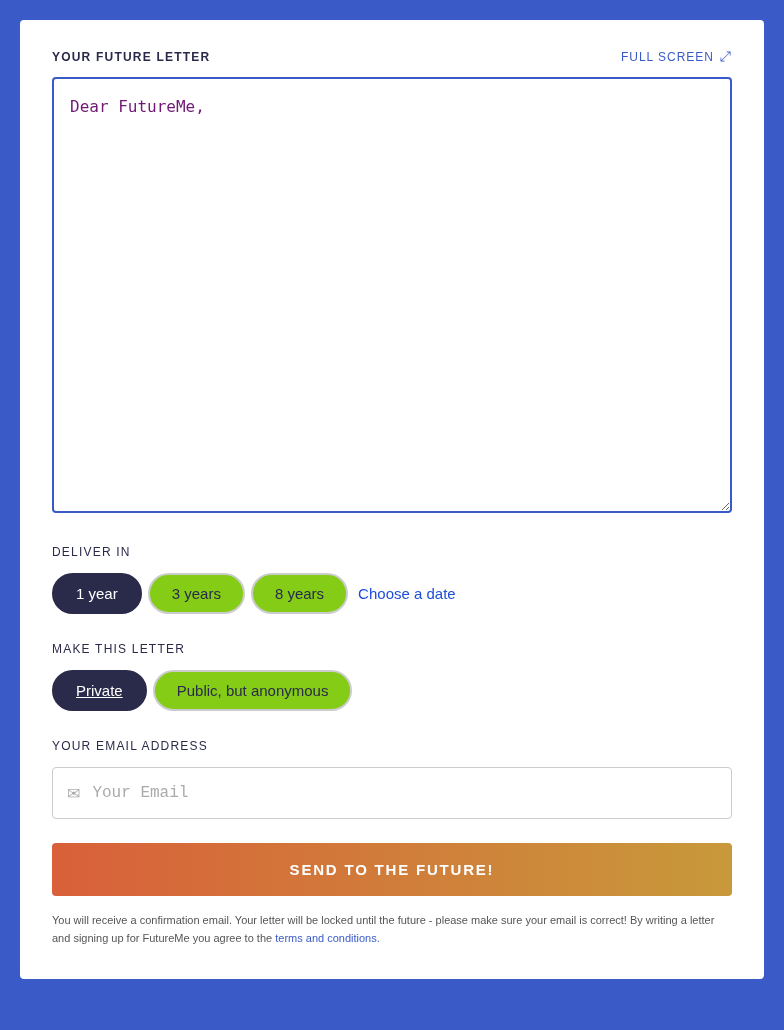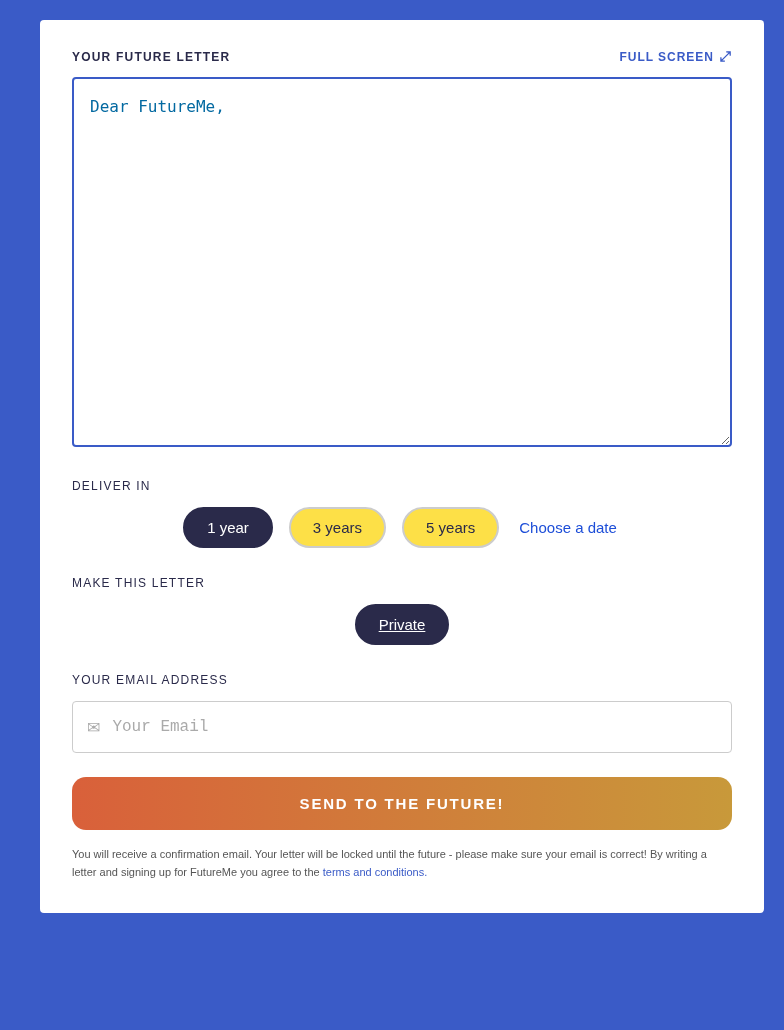--- a/index.html
+++ b/index.html
@@ -12,64 +12,63 @@
       min-height: 100vh;
       font-family: Arial, Helvetica, sans-serif;
       padding: 20px;
     }
 
     .card {
       background: #fff;
       border-radius: 4px;
       width: 744px;
       padding: 28px 32px 32px 32px;
-      margin-left: 20px;
     }
 
     .section-header {
       display: flex;
       justify-content: space-between;
       align-items: center;
       margin-bottom: 12px;
     }
 
     .section-label {
       font-size: 12px;
       font-weight: 700;
       letter-spacing: 0.1em;
       color: #2a2a4a;
       text-transform: uppercase;
     }
 
     .fullscreen-btn {
       font-size: 12px;
-      font-weight: 700;
+      font-weight: 400;
       letter-spacing: 0.08em;
       color: #3a5bc7;
       text-transform: uppercase;
       background: none;
       border: none;
       cursor: pointer;
       display: flex;
       align-items: center;
       gap: 6px;
     }
 
     .fullscreen-icon {
       font-size: 14px;
     }
 
     .letter-textarea {
       width: 100%;
-      height: 370px;
+      height: 436px;
       border: 2px solid #3a5bc7;
       border-radius: 4px;
       padding: 16px;
       font-size: 16px;
-      color: #0369a1;
+      color: #701a75;
       resize: vertical;
       outline: none;
       line-height: 1.5;
     }
 
     .divider-section {
       margin-top: 28px;
     }
 
     .deliver-label {
@@ -77,33 +76,32 @@
       font-weight: 400;
       letter-spacing: 0.1em;
       color: #2a2a4a;
       text-transform: uppercase;
       margin-bottom: 14px;
     }
 
     .options-row {
       display: flex;
       align-items: center;
-      gap: 16px;
+      gap: 6px;
       flex-wrap: wrap;
-      justify-content: center;
     }
 
     .pill-btn {
       border-radius: 50px;
       padding: 10px 22px;
       font-size: 15px;
       font-weight: 500;
       cursor: pointer;
       border: 2px solid #ccc;
-      background: #fde047;
+      background: #84cc16;
       color: #2a2a4a;
       transition: background 0.15s, color 0.15s;
     }
 
     .pill-btn.active {
       background: #2a2a4a;
       color: #fff;
       border-color: #2a2a4a;
     }
 
@@ -161,21 +159,21 @@
     .email-input::placeholder {
       color: #aaa;
     }
 
     .send-btn {
       width: 100%;
       padding: 18px;
       margin-top: 24px;
       background: linear-gradient(to right, #d9603a, #c8993a);
       border: none;
-      border-radius: 14px;
+      border-radius: 4px;
       color: #fff;
       font-size: 15px;
       font-weight: 700;
       letter-spacing: 0.12em;
       text-transform: uppercase;
       cursor: pointer;
     }
 
     .disclaimer {
       margin-top: 16px;
@@ -206,30 +204,31 @@
   
   <textarea class="letter-textarea" style="">Dear FutureMe,
 </textarea>
 
   
   <div class="divider-section">
     <div class="deliver-label">DELIVER IN</div>
     <div class="options-row">
       <button class="pill-btn active">1 year</button>
       <button class="pill-btn">3 years</button>
-      <button class="pill-btn">5 years</button>
+      <button class="pill-btn">8 years</button>
       <button class="choose-date-link">Choose a date</button>
     </div>
   </div>
 
   
   <div class="make-letter-section">
     <div class="deliver-label">MAKE THIS LETTER</div>
     <div class="options-row">
       <button class="pill-btn active-dark">Private</button>
+      <button class="pill-btn">Public, but anonymous</button>
     </div>
   </div>
 
   
   <div class="email-section">
     <div class="deliver-label">YOUR EMAIL ADDRESS</div>
     <div class="email-input-wrapper">
       <span class="email-icon">✉</span>
       <input type="email" class="email-input" placeholder="Your Email" style="">
     </div>

